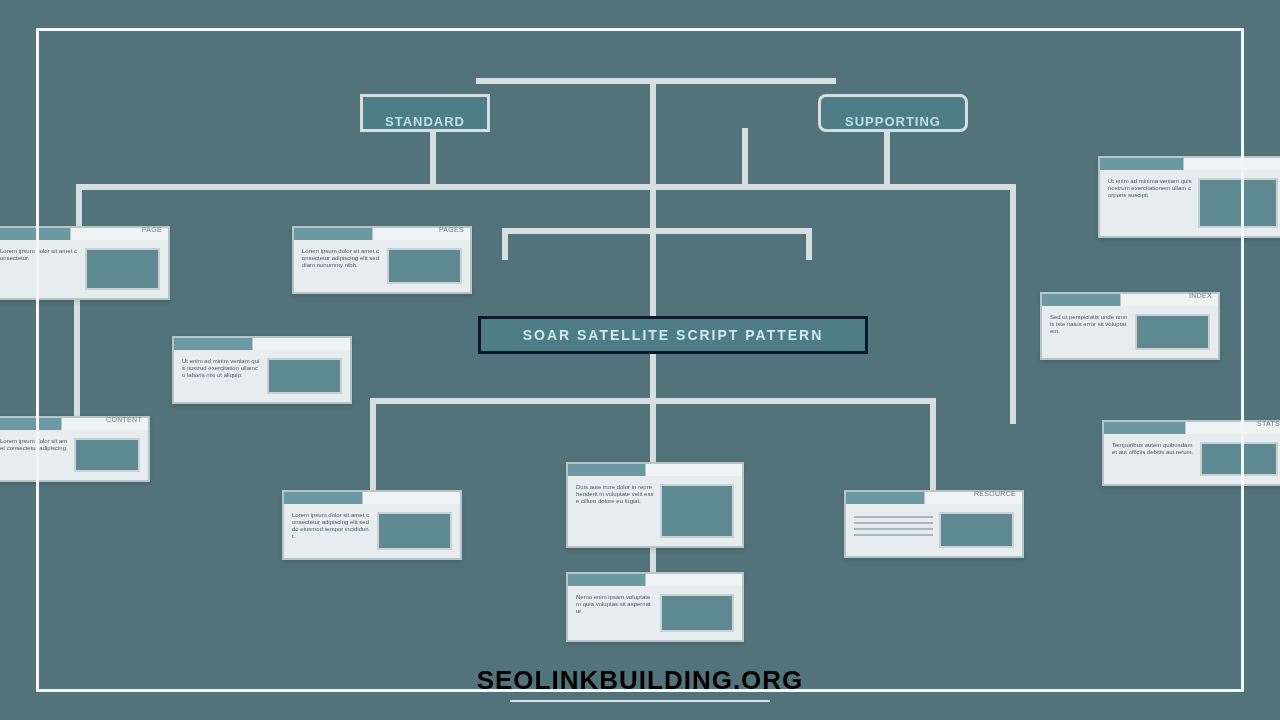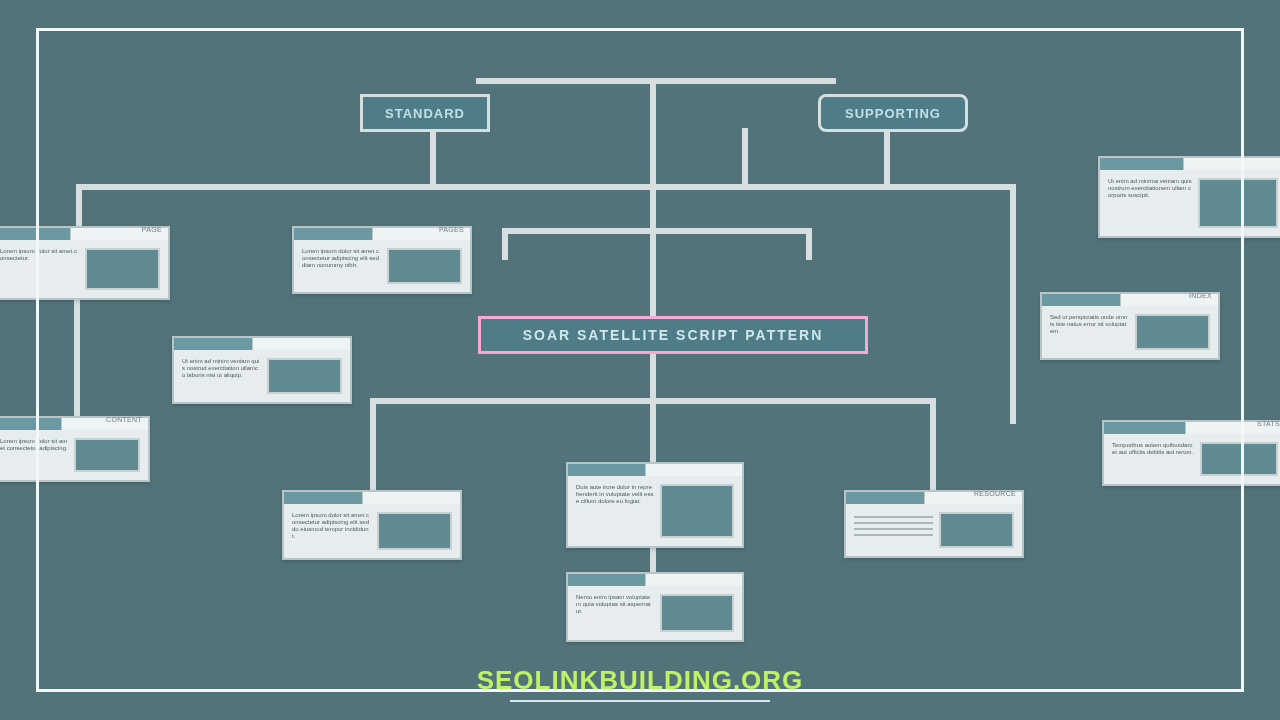--- a/index.html
+++ b/index.html
@@ -14,21 +14,21 @@
     left: 36px; top: 28px;
     width: 1208px; height: 664px;
     border: 3px solid #f2f7f8;
     pointer-events: none;
   }
   .footer-text {
     position: absolute;
     bottom: 24px;
     left: 50%;
     transform: translateX(-50%);
-    color: #bef264;
+    color: #000000;
     font-size: 26px;
     letter-spacing: 1px;
     font-weight: 600;
   }
   .footer-underline {
     position: absolute;
     bottom: 18px;
     left: 50%;
     transform: translateX(-50%);
     width: 260px;
@@ -47,29 +47,29 @@
   
   .label-box {
     position: absolute;
     border: 3px solid #d6dee0;
     background: #4f7d87;
     color: #bfe0e6;
     text-align: center;
     font-size: 13px;
     letter-spacing: 1px;
     display: flex;
-    align-items: center;
+    align-items: flex-end;
     justify-content: center;
     font-weight: 600;
   }
   .center-bar {
     position: absolute;
     left: 478px; top: 316px;
     width: 390px; height: 38px;
-    border: 3px solid #f9a8d4;
+    border: 3px solid #0f172a;
     background: #4f7d87;
     color: #cfe8ec;
     display: flex;
     align-items: center;
     justify-content: center;
     font-size: 14px;
     letter-spacing: 2px;
     font-weight: 600;
   }
 

